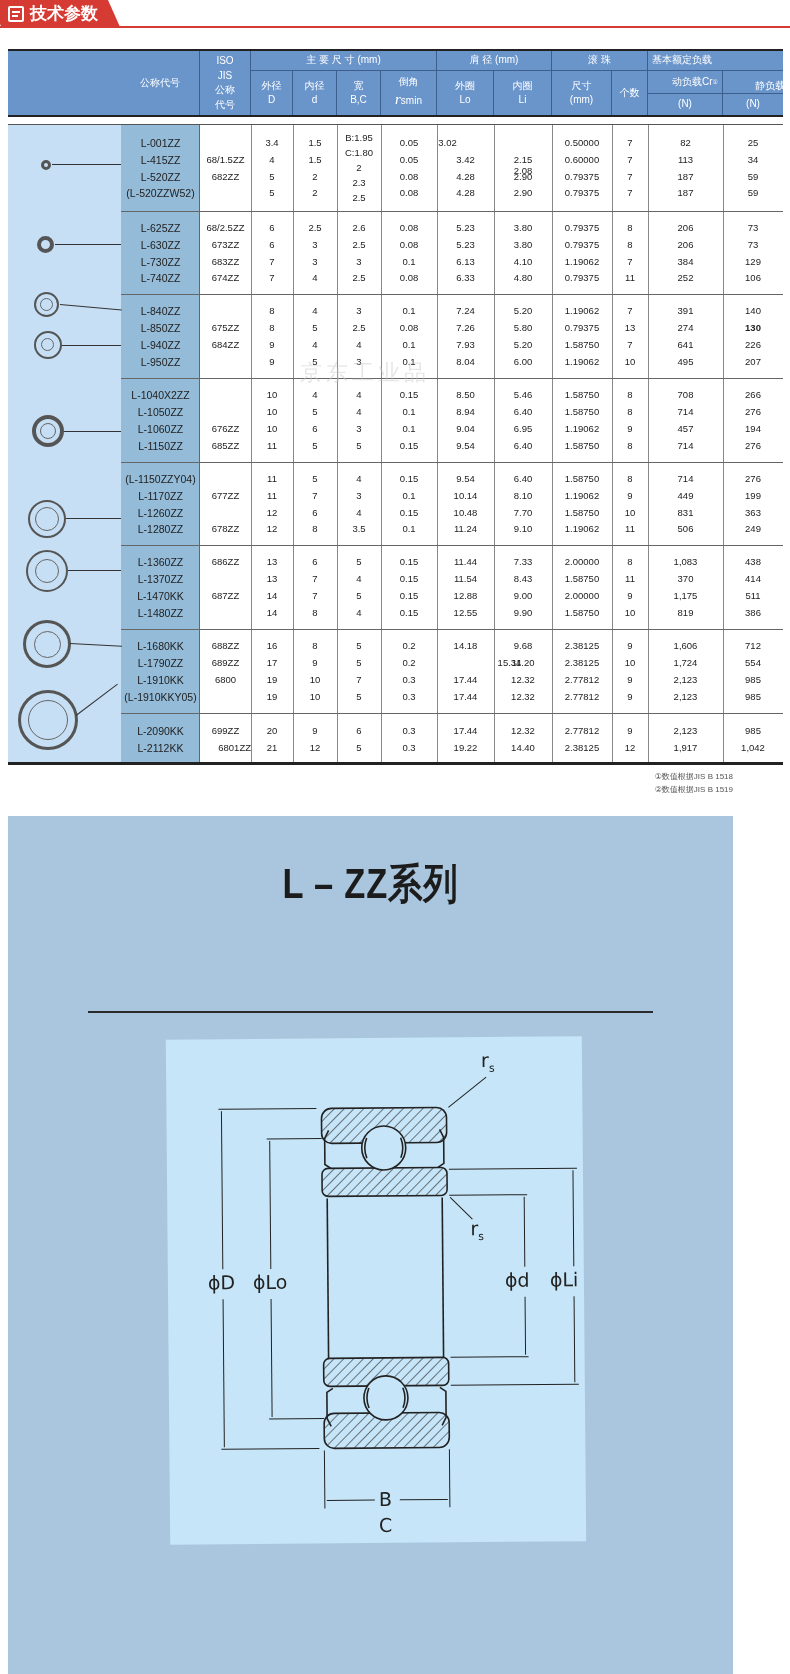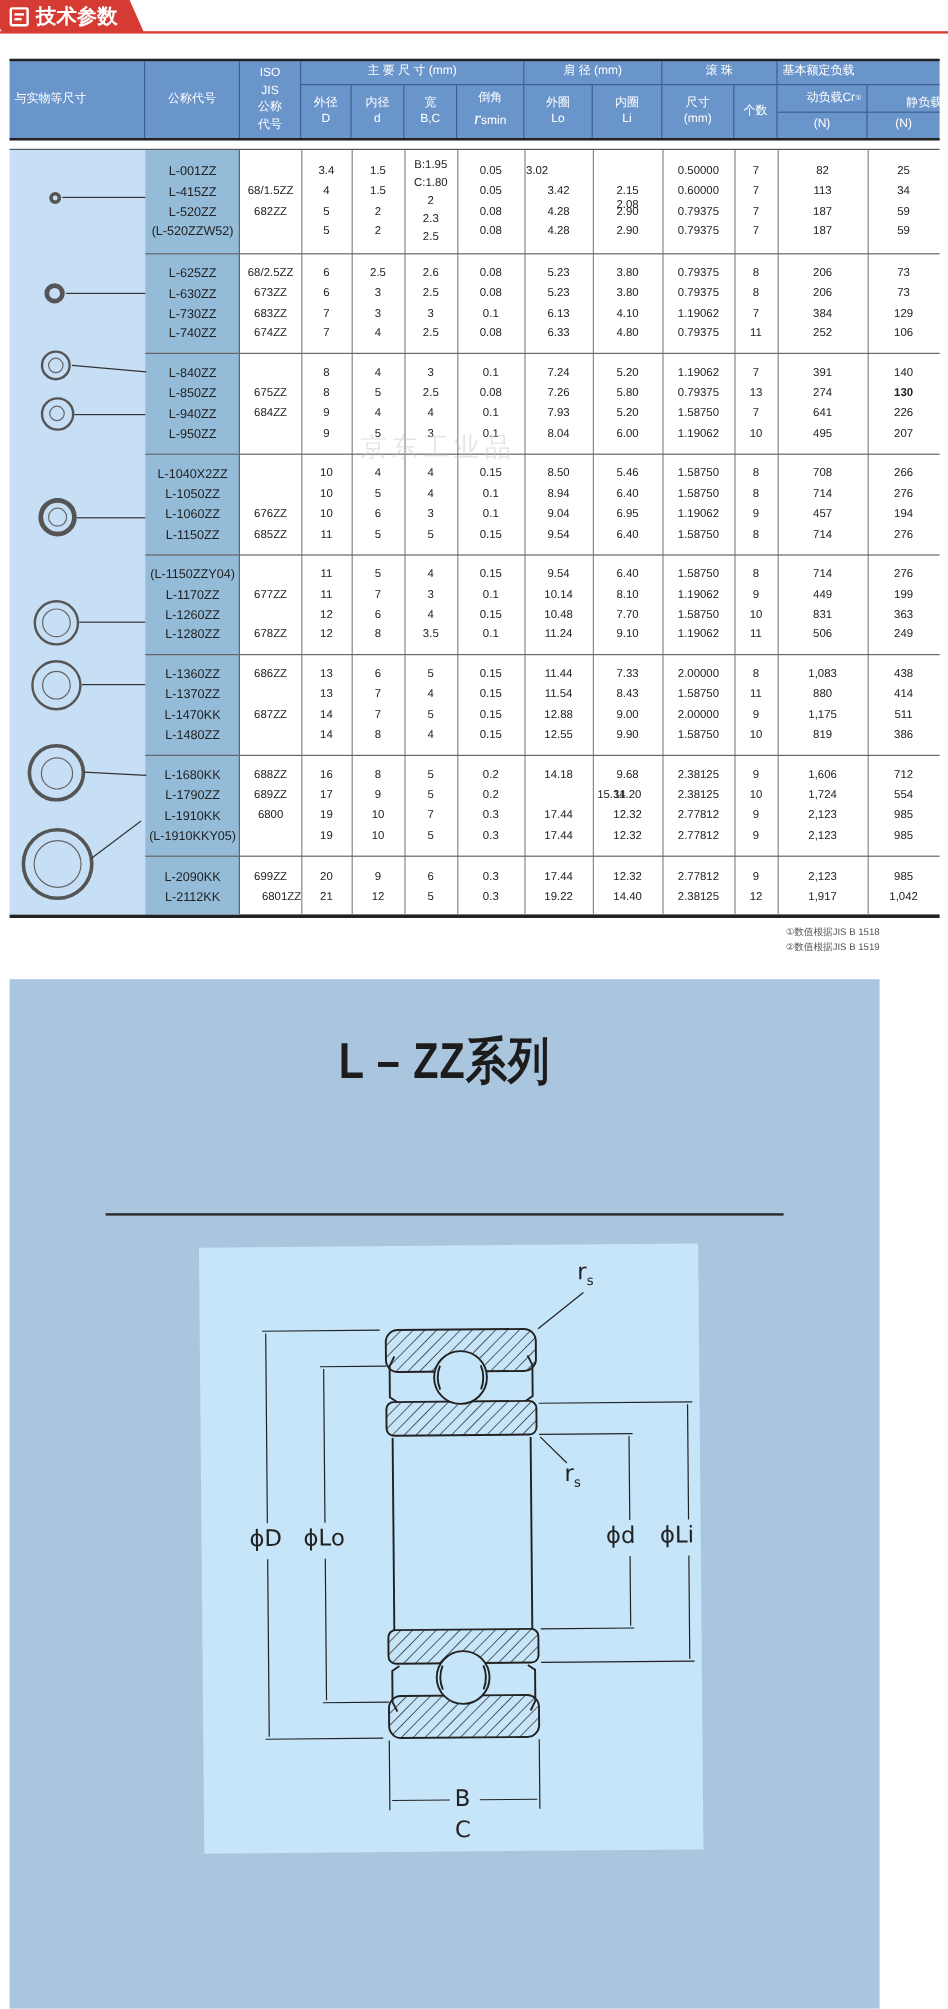--- a/index.html
+++ b/index.html
@@ -57,21 +57,20 @@
 <div class="sec-header">
   <div class="tab">
     <span class="doc-icon"></span>
     <span>技术参数</span>
   </div>
   <div class="rule"></div>
 </div>
 
 <div class="spec-head">
 
-  <div class="hcell" style="left:0;top:0;width:113px;height:64px;justify-content:flex-start;padding-left:4px;">与实物等尺寸</div>
   <div class="hcell" style="left:113px;top:0;width:79px;height:64px;">公称代号</div>
   <div class="hcell" style="left:192px;top:0;width:51px;height:64px;flex-direction:column;">
     <span>ISO</span>
     <span>JIS</span>
     <span>公称</span>
     <span>代号</span>
   </div>
 
   <div class="hcell" style="left:243px;top:0;width:186px;height:19px;">主 要 尺 寸 (mm)</div>
   <div class="hline" style="left:243px;top:19px;width:186px;"></div>
@@ -427,21 +426,21 @@
         <div class="cell" style="left: 373px; width: 58px; top: 58.8px; line-height: 16.8px;">9.90</div>
         <div class="cell" style="left: 431px; width: 60px; top: 8.4px; line-height: 16.8px;">2.00000</div>
         <div class="cell" style="left: 431px; width: 60px; top: 25.2px; line-height: 16.8px;">1.58750</div>
         <div class="cell" style="left: 431px; width: 60px; top: 42px; line-height: 16.8px;">2.00000</div>
         <div class="cell" style="left: 431px; width: 60px; top: 58.8px; line-height: 16.8px;">1.58750</div>
         <div class="cell" style="left: 491px; width: 36px; top: 8.4px; line-height: 16.8px;">8</div>
         <div class="cell" style="left: 491px; width: 36px; top: 25.2px; line-height: 16.8px;">11</div>
         <div class="cell" style="left: 491px; width: 36px; top: 42px; line-height: 16.8px;">9</div>
         <div class="cell" style="left: 491px; width: 36px; top: 58.8px; line-height: 16.8px;">10</div>
         <div class="cell" style="left: 527px; width: 75px; top: 8.4px; line-height: 16.8px;">1,083</div>
-        <div class="cell" style="left: 527px; width: 75px; top: 25.2px; line-height: 16.8px;">880</div>
+        <div class="cell" style="left: 527px; width: 75px; top: 25.2px; line-height: 16.8px;">370</div>
         <div class="cell" style="left: 527px; width: 75px; top: 42px; line-height: 16.8px;">1,175</div>
         <div class="cell" style="left: 527px; width: 75px; top: 58.8px; line-height: 16.8px;">819</div>
         <div class="cell" style="left: 602px; width: 60px; top: 8.4px; line-height: 16.8px;">438</div>
         <div class="cell" style="left: 602px; width: 60px; top: 25.2px; line-height: 16.8px;">414</div>
         <div class="cell" style="left: 602px; width: 60px; top: 42px; line-height: 16.8px;">511</div>
         <div class="cell" style="left: 602px; width: 60px; top: 58.8px; line-height: 16.8px;">386</div>
       </div>
       <div class="group" style="top: 505px; height: 84px;">
         <div class="cell code" style="left: 0px; width: 79px; top: 8.4px; line-height: 16.8px;">L-1680KK</div>
         <div class="cell code" style="left: 0px; width: 79px; top: 25.2px; line-height: 16.8px;">L-1790ZZ</div>

